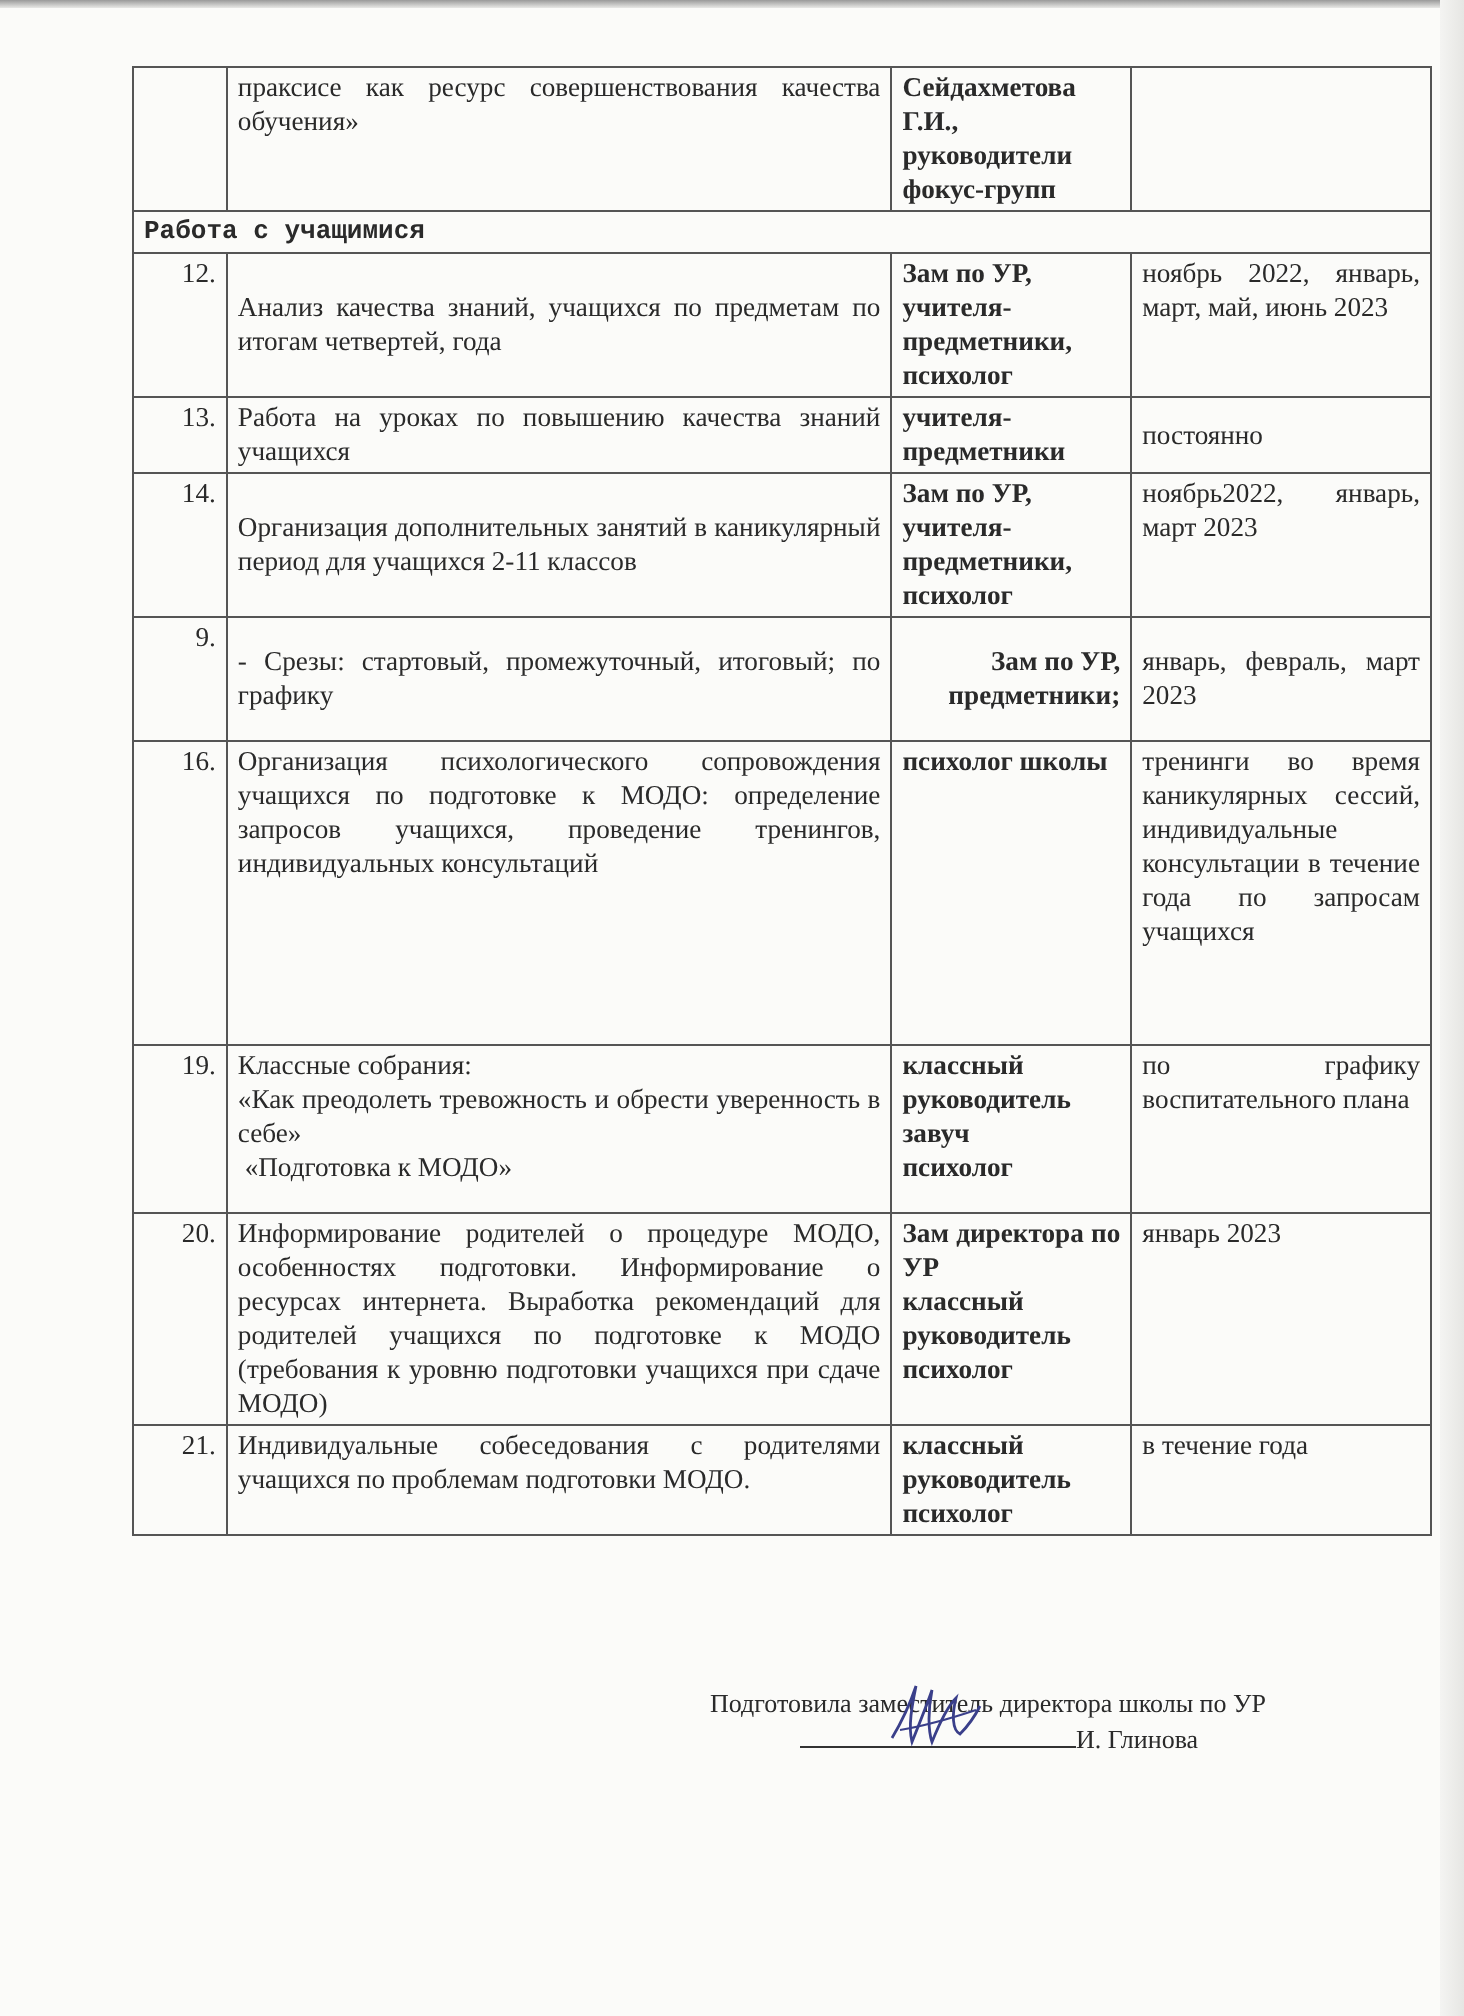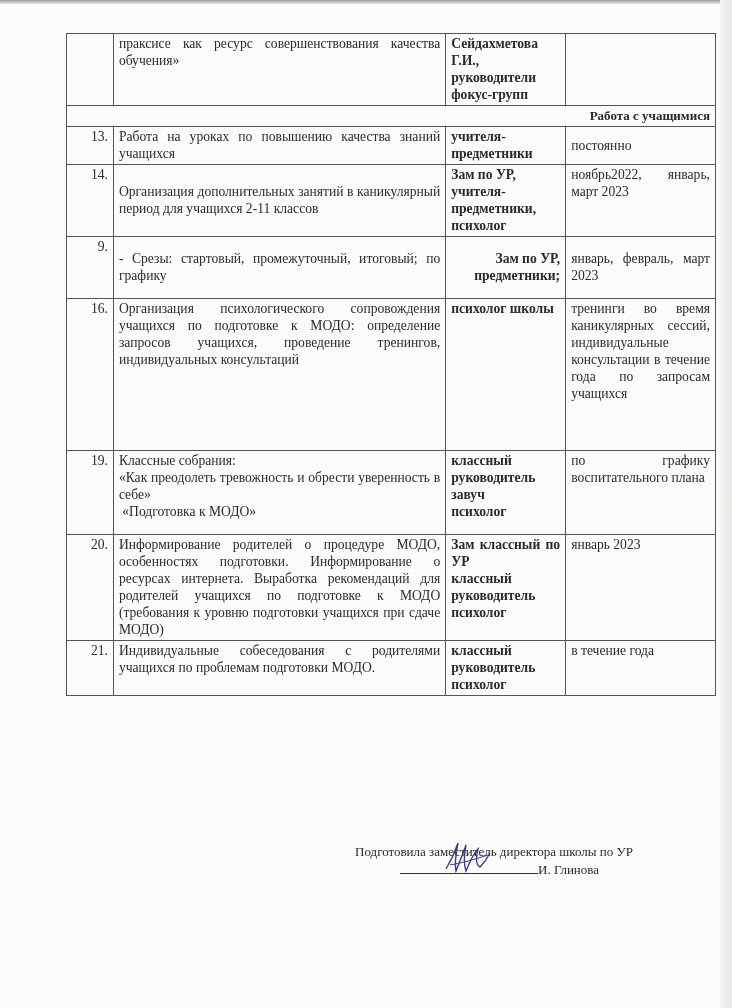--- a/index.html
+++ b/index.html
@@ -28,21 +28,21 @@
   table.plan td {
     border: 1px solid #555;
     vertical-align: top;
     padding: 1px 5px 2px 5px;
   }
   td.num { width: 36px; text-align: right; padding-right: 4px; }
   td.act { width: 322px; text-align: justify; }
   td.resp { width: 109px; font-weight: bold; }
   td.date { width: 139px; text-align: justify; }
   td.section {
-    text-align: right; font-weight: bold; font-family: Liberation Serif, serif;
+    text-align: left; font-weight: bold; font-family: Liberation Mono, monospace;
     font-size: 13px; padding: 2px 0;
   }
   .mid { vertical-align: middle !important; text-align: right; }
   .signature-block {
     position: absolute; left: 355px; top: 843px;
     font-size: 13px; line-height: 18px;
   }
   .sig-line {
     display: inline-block; width: 138px; border-bottom: 1px solid #333;
     margin-left: 45px; height: 12px; position: relative;
@@ -58,20 +58,26 @@
 <table class="plan">
   <tbody>
     <tr style="height:58px">
       <td class="num"></td>
       <td class="act">праксисе как ресурс совершенствования качества обучения»</td>
       <td class="resp">Сейдахметова Г.И., руководители фокус-групп</td>
       <td class="date"></td>
     </tr>
     <tr>
       <td colspan="4" class="section">Работа с учащимися</td>
+    </tr>
+    <tr style="height:56px">
+      <td class="num">12.</td>
+      <td class="act mid">Анализ качества знаний, учащихся по предметам по итогам четвертей, года</td>
+      <td class="resp">Зам по УР, учителя-предметники, психолог</td>
+      <td class="date">ноябрь 2022, январь, март, май, июнь 2023</td>
     </tr>
     <tr style="height:36px">
       <td class="num">13.</td>
       <td class="act">Работа на уроках по повышению качества знаний учащихся</td>
       <td class="resp">учителя-предметники</td>
       <td class="date mid">постоянно</td>
     </tr>
     <tr style="height:56px">
       <td class="num">14.</td>
       <td class="act mid">Организация дополнительных занятий в каникулярный период для учащихся 2-11 классов</td>
@@ -101,21 +107,21 @@
         <div>классный руководитель</div>
         <div>завуч</div>
         <div>психолог</div>
       </td>
       <td class="date">по графику воспитательного плана</td>
     </tr>
     <tr style="height:102px">
       <td class="num">20.</td>
       <td class="act">Информирование родителей о процедуре МОДО, особенностях подготовки. Информирование о ресурсах интернета. Выработка рекомендаций для родителей учащихся по подготовке к МОДО (требования к уровню подготовки учащихся при сдаче МОДО)</td>
       <td class="resp">
-        <div style="text-align:justify">Зам классный по УР</div>
+        <div style="text-align:justify">Зам директора по УР</div>
         <div>классный руководитель</div>
         <div>психолог</div>
       </td>
       <td class="date">январь 2023</td>
     </tr>
     <tr style="height:54px">
       <td class="num">21.</td>
       <td class="act">Индивидуальные собеседования с родителями учащихся по проблемам подготовки МОДО.</td>
       <td class="resp">
         <div>классный руководитель</div>

